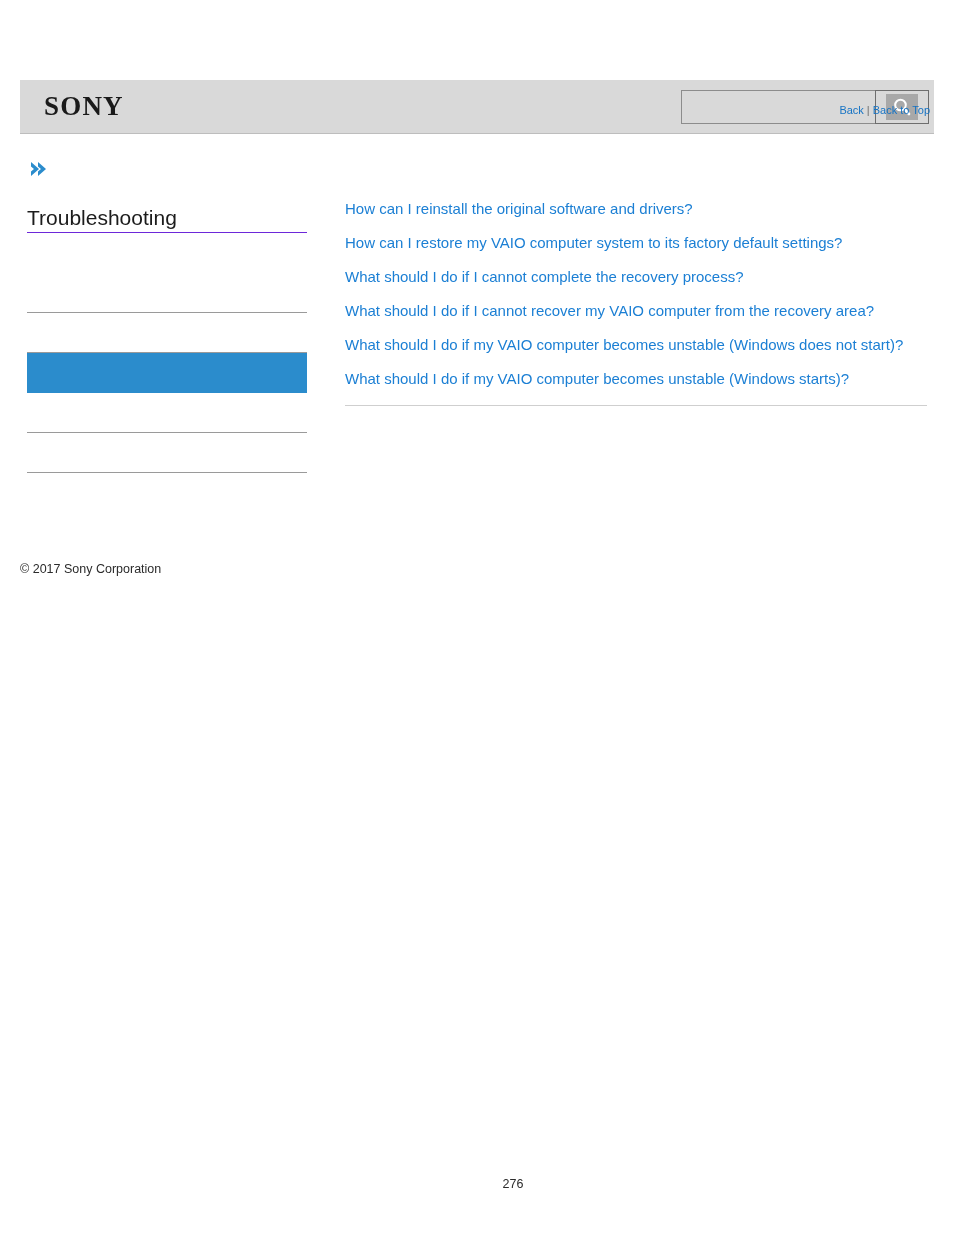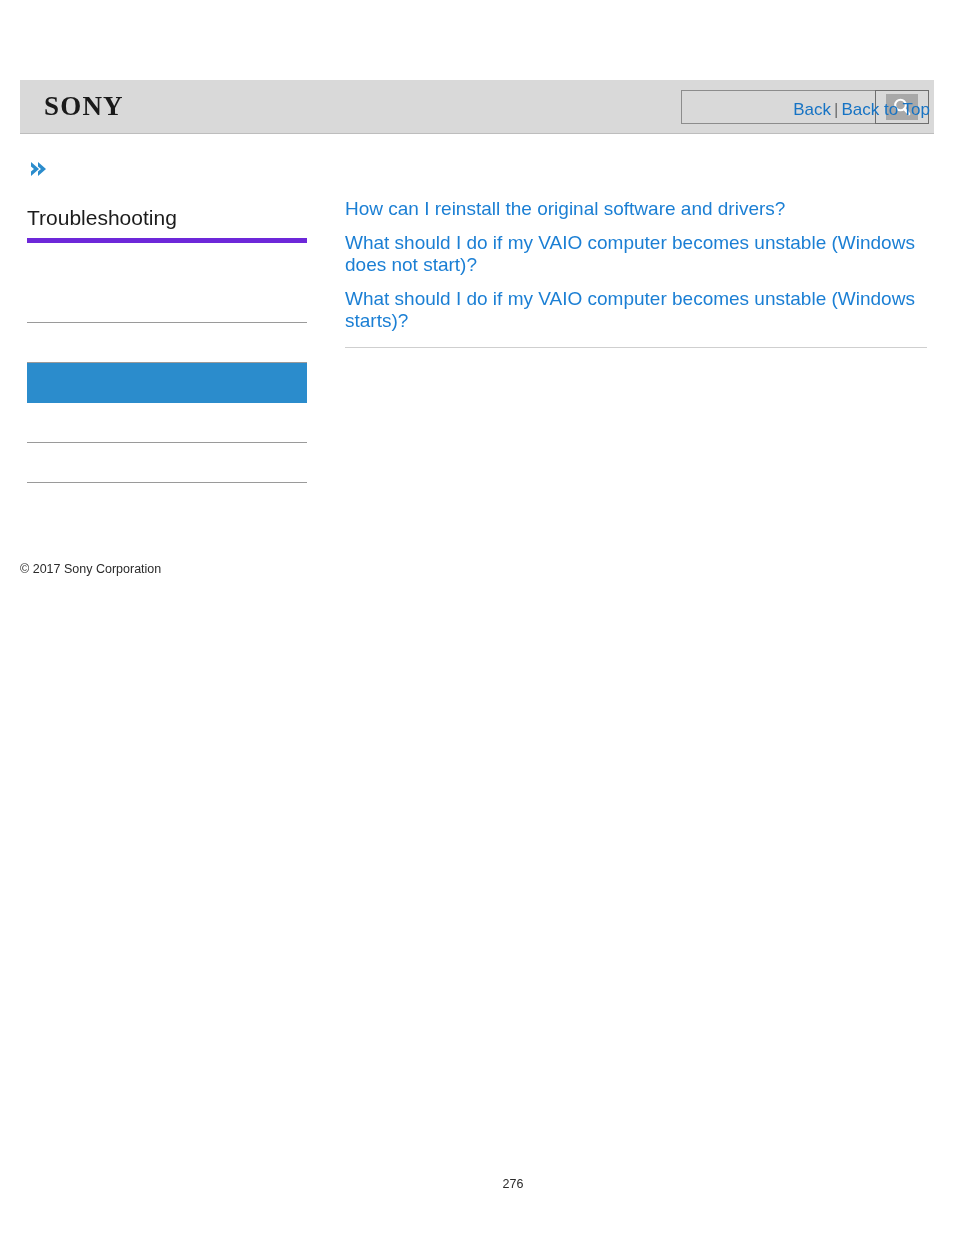--- a/index.html
+++ b/index.html
@@ -97,21 +97,21 @@
     top: 0;
     font-size: 13.5px;
     color: #3b3b3b;
     white-space: nowrap;
     line-height: 20px;
   }
   .topnav {
     position: absolute;
     right: 4px;
     top: 0;
-    font-size: 17px;
+    font-size: 11px;
     line-height: 20px;
     white-space: nowrap;
   }
   .topnav a {
     color: #1673c4;
     text-decoration: none;
     cursor: pointer;
   }
   .topnav .sep {
     color: #6f6f6f;
@@ -129,23 +129,22 @@
     width: 22px;
     height: 22px;
     display: block;
     margin-bottom: 24px;
   }
   .sidebar-heading {
     font-size: 21px;
     font-weight: normal;
     color: #1c1c1c;
     line-height: 28px;
-    padding-bottom: 6px;
     margin: 0;
-    border-bottom: 5px solid #6d28d9;
+    border-bottom: 1px solid #6d28d9;
     white-space: nowrap;
   }
   .nav-item {
     height: 40px;
     line-height: 40px;
     font-size: 14px;
     color: #1c1c1c;
     border-bottom: 1px solid #9a9a9a;
     overflow: hidden;
     white-space: nowrap;
@@ -174,21 +173,21 @@
     left: 345px;
     top: 198px;
     width: 582px;
   }
   .link-row {
     margin-bottom: 12px;
   }
   .content a {
     color: #1b7fd4;
     text-decoration: none;
-    font-size: 19px;
+    font-size: 15px;
     line-height: 22px;
     cursor: pointer;
   }
   .content-rule {
     margin-top: 15px;
     border-top: 1px solid #cfcfcf;
     height: 0;
     width: 582px;
   }
 
@@ -259,20 +258,29 @@
   </div>
 </div>
 
 <div class="copyright">© 2017 Sony Corporation</div>
 
 <div class="content">
   <div class="link-row">
     <a>How can I reinstall the original software and drivers?</a>
   </div>
   <div class="link-row">
+    <a>How can I restore my VAIO computer system to its factory default settings?</a>
+  </div>
+  <div class="link-row">
+    <a>What should I do if I cannot complete the recovery process?</a>
+  </div>
+  <div class="link-row">
+    <a>What should I do if I cannot recover my VAIO computer from the recovery area?</a>
+  </div>
+  <div class="link-row">
     <a>What should I do if my VAIO computer becomes unstable (Windows does not start)?</a>
   </div>
   <div class="link-row">
     <a>What should I do if my VAIO computer becomes unstable (Windows starts)?</a>
   </div>
   <div class="content-rule"></div>
 </div>
 
 <div class="page-number">276</div>
 

